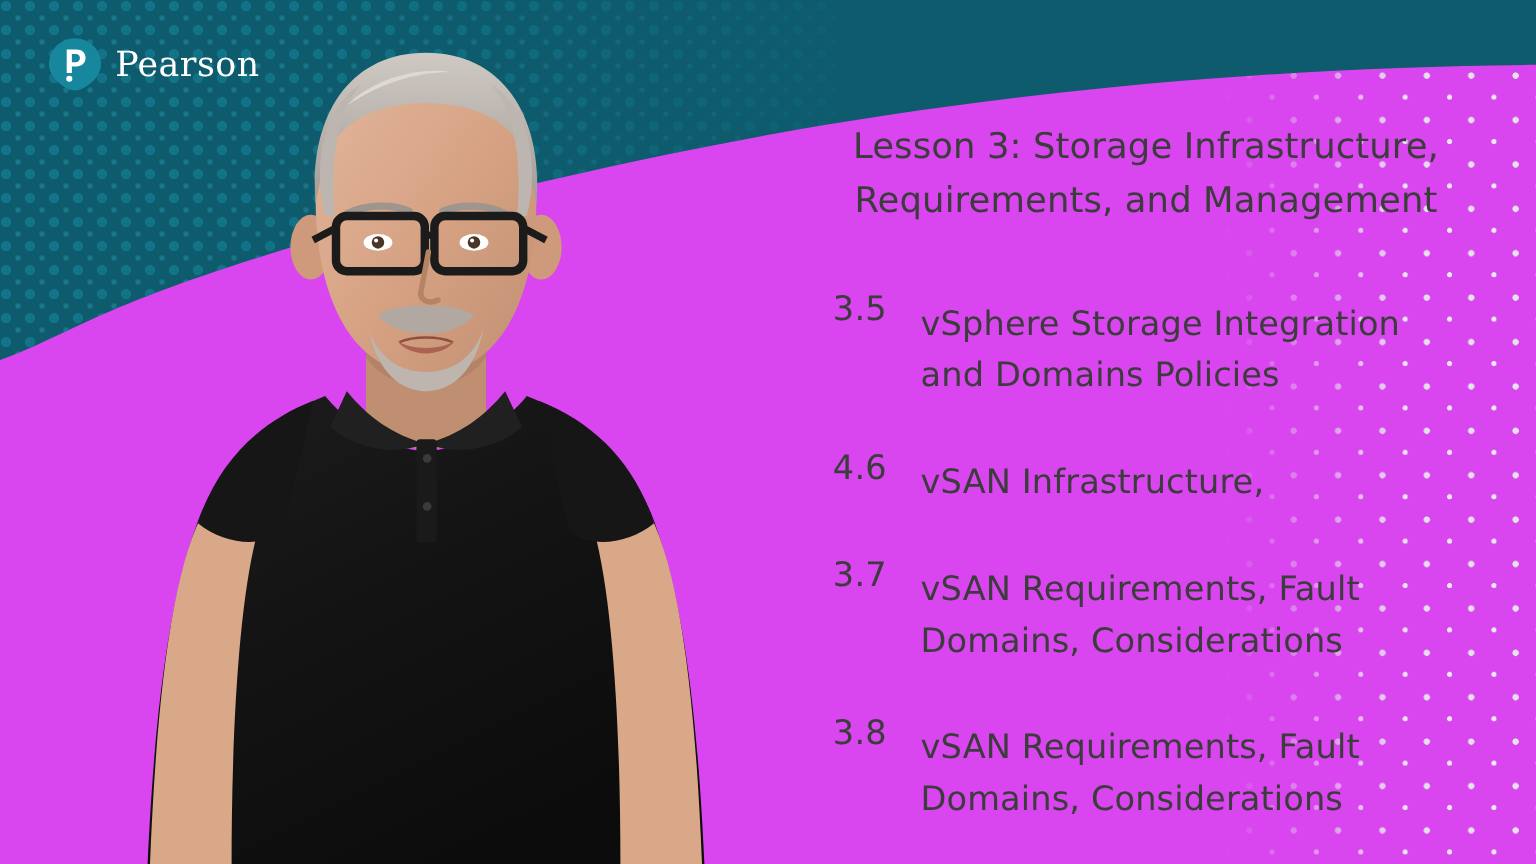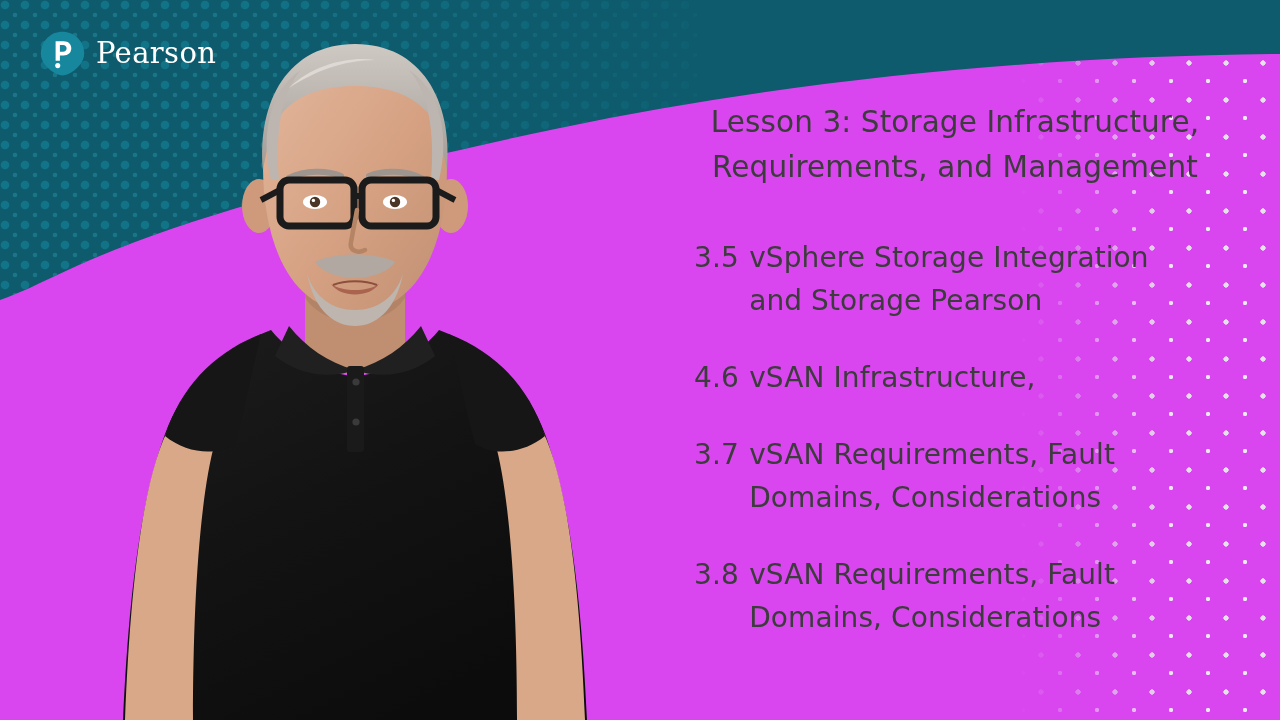--- a/index.html
+++ b/index.html
@@ -115,28 +115,29 @@
     margin-top: 34px;
     padding-left: 46px;
   }
   .topic-item:first-child { margin-top: 46px; }
 
   .topic-number {
     flex: 0 0 auto;
     font-size: 28px;
     line-height: 43px;
     color: #3c3c3c;
-    margin-right: 10px;
+    margin-right: 28px;
     letter-spacing: 0.2px;
   }
   .topic-text {
     font-size: 28px;
     line-height: 43px;
     color: #3c3c3c;
     letter-spacing: 0.1px;
+    margin-top: 12px;
   }
   .topic-text .topic-line { display: block; }
 </style>
 </head>
 <body>
 
 <div class="stage">
 
   <div class="dot-texture-right"></div>
 
@@ -290,21 +291,21 @@
       <span class="title-line">Lesson 3: Storage Infrastructure,</span>
       <span class="title-line">Requirements, and Management</span>
     </div>
 
     <ul class="topic-list">
 
       <li class="topic-item">
         <span class="topic-number">3.5</span>
         <span class="topic-text">
           <span class="topic-line">vSphere Storage Integration</span>
-          <span class="topic-line">and Storage Pearson</span>
+          <span class="topic-line">and Domains Policies</span>
         </span>
       </li>
 
       <li class="topic-item">
         <span class="topic-number">4.6</span>
         <span class="topic-text">
           <span class="topic-line">vSAN Infrastructure,</span>
         </span>
       </li>
 

